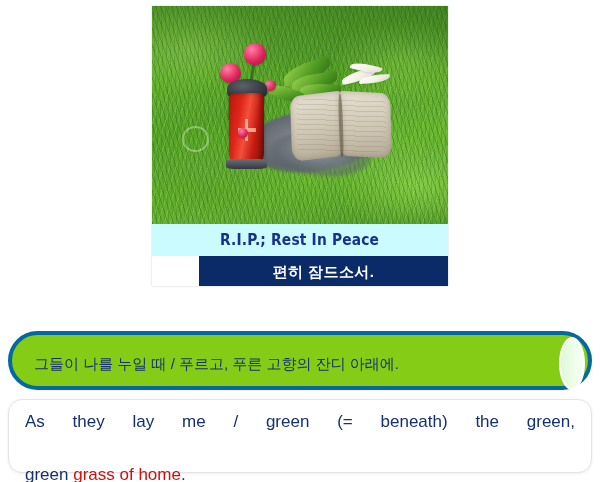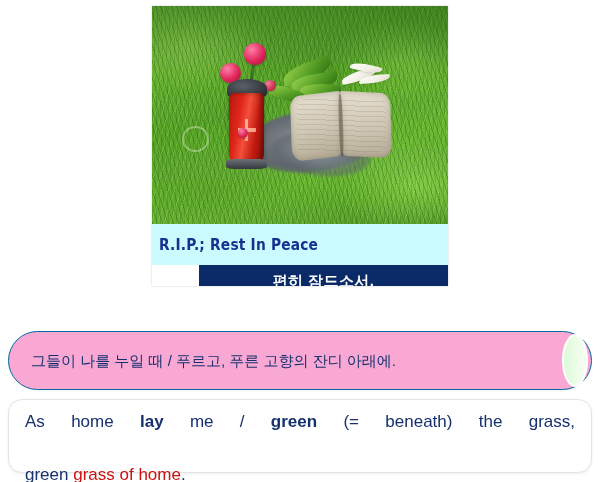--- a/index.html
+++ b/index.html
@@ -192,25 +192,25 @@
   .watermark {
     position: absolute;
     left: 10%; top: 55%;
     width: 8%; height: 10%;
     border: 2px solid rgba(255,255,255,0.35);
     border-radius: 50%;
   }
 
   
   #banner-en {
-    height: 41px;
+    height: 32px;
     background: #ccfbff;
     display: flex;
     align-items: center;
-    justify-content: flex-start;
+    justify-content: center;
   }
   #banner-en .txt {
     color: #17318f;
     font-weight: bold;
     font-size: 15px;
     letter-spacing: .2px;
     font-family: "DejaVu Sans", "Liberation Sans", sans-serif;
     transform: scaleX(0.92);
   }
   #banner-ko {
@@ -228,22 +228,22 @@
     letter-spacing: .4px;
   }
 
   
   #ko-box {
     position: absolute;
     left: 8px;
     top: 331px;
     width: 584px;
     height: 59px;
-    background: #f9a8d4;
-    border: 1px solid #0369a1;
+    background: #84cc16;
+    border: 4px solid #0369a1;
     border-radius: 30px / 30px;
     box-sizing: border-box;
     box-shadow: 0 1px 2px rgba(0,0,0,0.05);
   }
   #ko-cap {
     position: absolute;
     right: 3px;
     top: 2px;
     width: 26px;
     height: 53px;
@@ -283,21 +283,21 @@
     position: absolute;
     left: 16px;
     right: 16px;
     top: 9px;
     color: #16316e;
     font-size: 17px;
     line-height: 1.55;
     text-align: justify;
     text-align-last: left;
   }
-  #en-text b { font-weight: bold; }
+  #en-text b { font-weight: normal; }
   #en-text .red { color: #cc1111; }
   #en-line1 { display: block; text-align: justify; }
   #en-line1::after { content: ""; display: inline-block; width: 100%; }
   #en-line2 { display: block; }
 </style>
 </head>
 <body>
 
 <div id="photo-card">
 
@@ -351,16 +351,16 @@
   </div>
 </div>
 
 <div id="ko-box">
   <div id="ko-text">그들이 나를 누일 때 / 푸르고, 푸른 고향의 잔디 아래에.</div>
   <div id="ko-cap"></div>
 </div>
 
 <div id="en-box">
   <div id="en-text">
-    <span id="en-line1"><span>As home </span><b>lay</b><span> me / </span><b>green</b><span> (= beneath) the grass,</span></span>
+    <span id="en-line1"><span>As they </span><b>lay</b><span> me / </span><b>green</b><span> (= beneath) the green,</span></span>
     <span id="en-line2"><span>green </span><span class="red">grass of home</span><span>.</span></span>
   </div>
 </div>
 
 </body></html>

